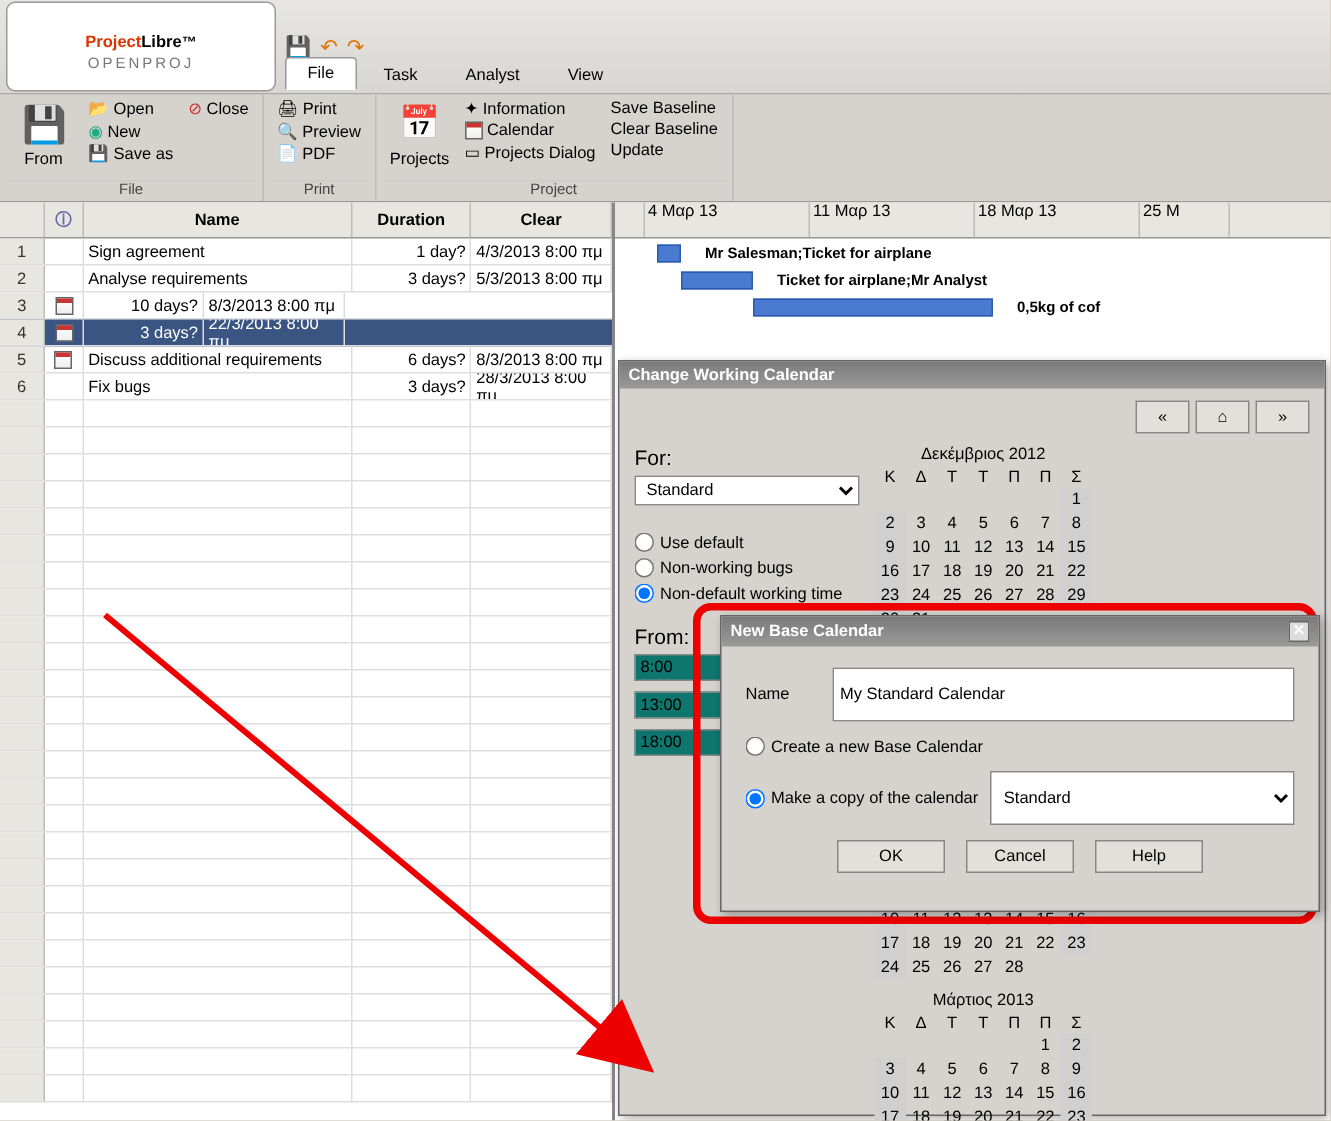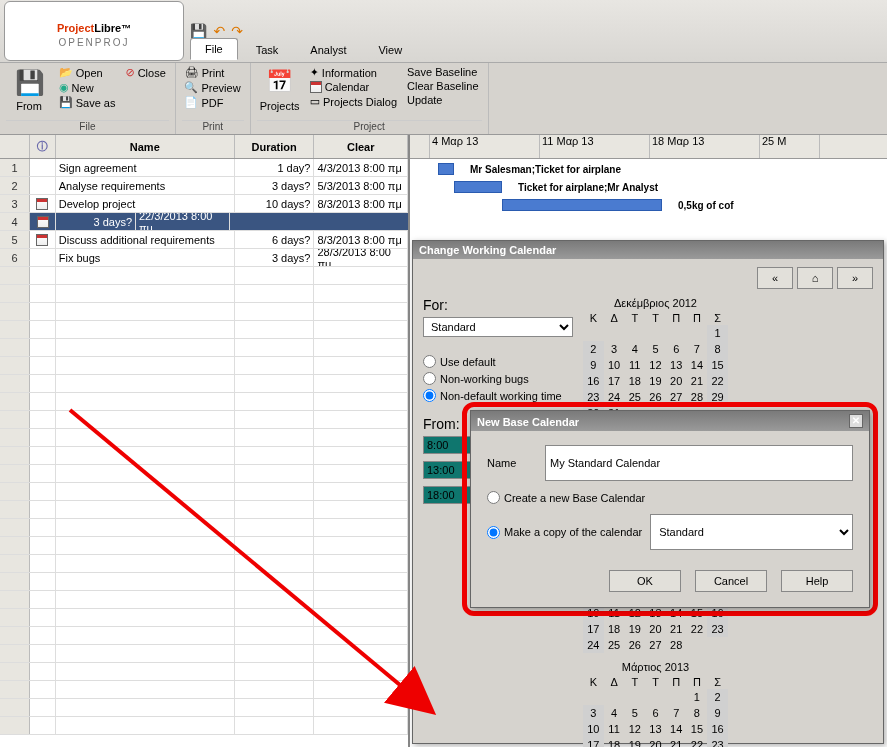--- a/index.html
+++ b/index.html
@@ -50,21 +50,21 @@
 .c.start { width: 94px; }
 
 .gantt-pane { flex: 1; background: #fff; position: relative; overflow: hidden; }
 .gantt-head { height: 24px; background: #e8e6e0; border-bottom: 1px solid #999; display: flex; font-size: 10px; }
 .gh-col { border-right: 1px solid #bbb; padding: 0 2px; white-space: nowrap; }
 .bar { position: absolute; height: 12px; background: #4a7bd0; border: 1px solid #2a5bb0; }
 .bar-label { position: absolute; left: 100%; margin-left: 17px; white-space: nowrap; font-size: 10px; font-weight: bold; }
 
 
 .dialog { position: absolute; background: #d6d3ce; border: 1px solid #666; box-shadow: 2px 2px 6px rgba(0,0,0,0.3); }
-.dlg-title { background: linear-gradient(#7a7a7a, #9a9a9a); color: #fff; font-weight: bold; padding: 3px 6px; font-size: 11px; display: flex; justify-content: space-between; align-items: flex-end; }
+.dlg-title { background: linear-gradient(#7a7a7a, #9a9a9a); color: #fff; font-weight: bold; padding: 3px 6px; font-size: 11px; display: flex; justify-content: space-between; align-items: center; }
 .dlg-close { width: 14px; height: 14px; background: #ddd; border: 1px solid #666; text-align: center; line-height: 11px; cursor: pointer; font-size: 10px; }
 .cal-dialog { left: 412px; top: 240px; width: 472px; height: 504px; }
 .cal-body { padding: 8px 10px; display: flex; gap: 8px; flex-direction: column; height: calc(100% - 20px); }
 .cal-nav { display: flex; justify-content: flex-end; gap: 4px; }
 .nav-btn { width: 36px; height: 22px; background: #e2e0da; border: 1px solid #888; cursor: pointer; display: flex; align-items: center; justify-content: center; }
 .cal-main { display: flex; gap: 10px; flex: 1; }
 .cal-left { width: 150px; display: flex; flex-direction: column; gap: 4px; }
 .cal-left label { font-size: 14px; }
 .cal-sel { height: 20px; border: 1px solid #888; background: #fff; padding: 1px 3px; }
 .radio-row { display: flex; align-items: center; gap: 4px; font-size: 11px; }
@@ -73,26 +73,26 @@
 .month-grid { display: flex; gap: 8px; flex-wrap: wrap; }
 .month { width: 145px; }
 .month-title { text-align: center; font-size: 11px; margin-bottom: 2px; }
 .month-days { display: grid; grid-template-columns: repeat(7, 1fr); font-size: 10px; }
 .dayh { text-align: center; font-weight: normal; padding: 1px; }
 .day { text-align: center; padding: 1px; border: 1px solid transparent; }
 .day.we { background: #d0d0d0; }
 .btn { min-width: 72px; height: 22px; background: #e2e0da; border: 1px solid #888; cursor: pointer; font-size: 11px; }
 
 
-.nbc-dialog { left: 470px; top: 410px; width: 400px; height: 198px; z-index: 20; }
+.nbc-dialog { left: 480px; top: 410px; width: 400px; height: 198px; z-index: 20; }
 .nbc-highlight { position: absolute; left: 462px; top: 402px; width: 416px; height: 214px; border: 5px solid #e00; border-radius: 12px; z-index: 19; pointer-events: none; }
 .nbc-body { padding: 14px 16px; display: flex; flex-direction: column; gap: 10px; }
 .nbc-row { display: flex; align-items: center; gap: 8px; }
 .nbc-input { flex: 1; height: 36px; border: 1px solid #888; background: #fff; padding: 1px 4px; }
-.nbc-buttons { display: flex; justify-content: flex-end; gap: 14px; margin-top: 10px; }
+.nbc-buttons { display: flex; justify-content: center; gap: 14px; }
 
 
 .arrow { position: absolute; left: 60px; top: 400px; width: 400px; height: 330px; z-index: 30; pointer-events: none; }
 
 .cal-ico { width:12px; height:12px; background:linear-gradient(#fff,#eee); border:1px solid #666; display:inline-block; position:relative;}
 .cal-ico::before{content:"";position:absolute;top:0;left:0;right:0;height:3px;background:#c33;}
 </style>
 </head>
 <body>
 
@@ -223,21 +223,20 @@
           <div class="c icon"></div>
           <div class="c name">Analyse requirements</div>
           <div class="c dur">3 days?</div>
           <div class="c start">5/3/2013 8:00 πμ</div>
         </div>
         <div class="gr">
           <div class="c rownum">3</div>
           <div class="c icon">
             <span class="cal-ico"></span>
           </div>
-          <div class="c name">Develop project</div>
           <div class="c dur">10 days?</div>
           <div class="c start">8/3/2013 8:00 πμ</div>
         </div>
         <div class="gr sel">
           <div class="c rownum">4</div>
           <div class="c icon">
             <span class="cal-ico"></span>
           </div>
           <div class="c dur">3 days?</div>
           <div class="c start">22/3/2013 8:00 πμ</div>

